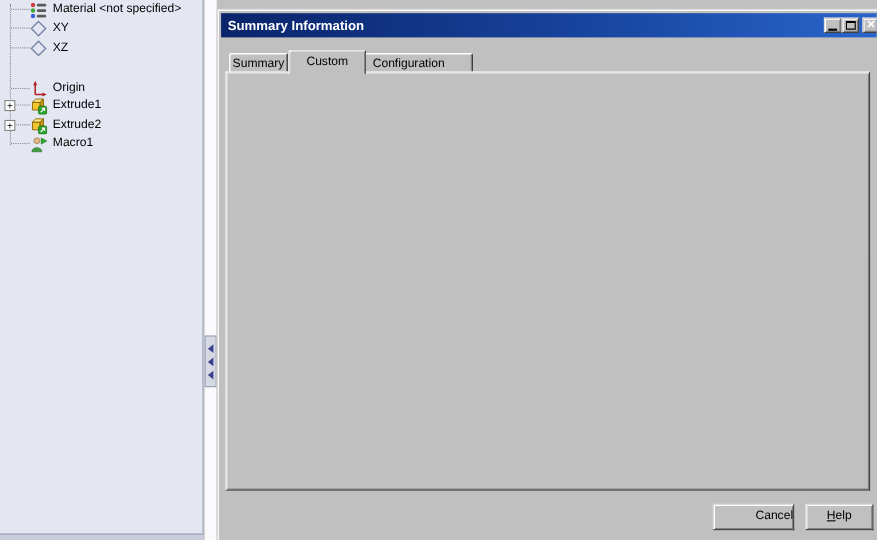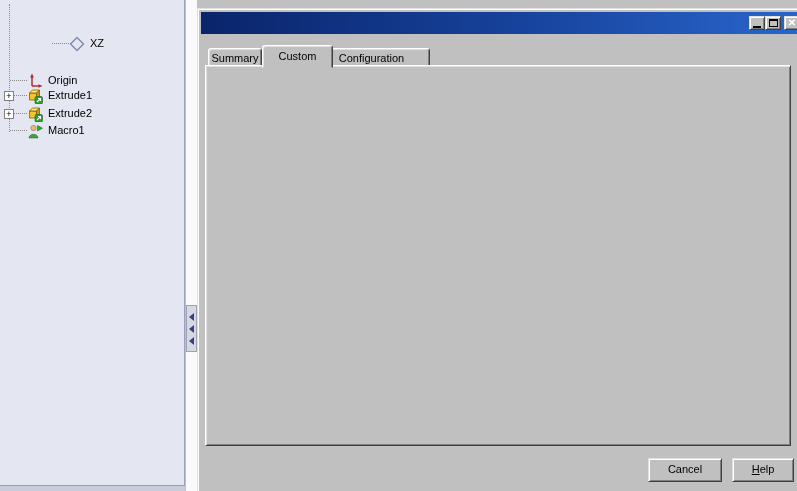--- a/index.html
+++ b/index.html
@@ -163,33 +163,52 @@
   }
   .greadonly { background:#C0C0C0; }
   .ggutter { background:#fff; }
 
   .ok-btn { position:absolute; left:366px; top:449px; width:75px; height:24px; }
   .ok-inner {
     width:100%; height:100%; background:#C0C0C0; border:1px solid #000;
     box-shadow: inset 1px 1px 0 #FFFFFF, inset -1px -1px 0 #808080, inset 2px 2px 0 #DFDFDF;
     line-height:21px; text-align:center;
   }
-  .cancel-btn { position:absolute; left:450px; top:449px; width:74px; height:24px; line-height:21px; }
+  .cancel-btn { position:absolute; left:450px; top:449px; width:74px; height:24px; line-height:21px;text-align:right; }
   .help-btn { position:absolute; left:534px; top:449px; width:62px; height:24px; line-height:21px; }
   .mn { text-decoration:underline; }
 </style>
 </head>
 <body>
 
 <div class="tree-panel">
   <div class="tree-vline"></div>
 
-
-
-  <div class="tree-row" style="top:35px;margin-left:42px;">
+  <div class="tree-row" style="top:0px;">
+    <div class="tree-stub"></div>
+    <span class="tree-icon"><svg viewBox="0 0 16 16">
+      <circle cx="3" cy="3.5" r="2" fill="#D04040"></circle>
+          <rect x="6.5" y="2.5" width="8.5" height="2.4" rx="1.2" fill="#5A5A5A"></rect>
+      <circle cx="3" cy="8.5" r="2" fill="#3EA83E"></circle>
+          <rect x="6.5" y="7.5" width="8.5" height="2.4" rx="1.2" fill="#5A5A5A"></rect>
+      <circle cx="3" cy="13.5" r="2" fill="#4060D8"></circle>
+          <rect x="6.5" y="12.5" width="8.5" height="2.4" rx="1.2" fill="#5A5A5A"></rect>
+    </svg></span>
+    <span class="tree-label">Material &lt;not specified&gt;</span>
+  </div>
+
+  <div class="tree-row" style="top:17px;">
+    <div class="tree-stub"></div>
+    <span class="tree-icon"><svg viewBox="0 0 16 16">
+      <path d="M8 1.5 L14.5 8 L8 14.5 L1.5 8 Z" fill="none" stroke="#7B86A8" stroke-width="1.3"></path>
+    </svg></span>
+    <span class="tree-label">XY</span>
+  </div>
+
+  <div class="tree-row" style="top:35px;">
     <div class="tree-stub"></div>
     <span class="tree-icon"><svg viewBox="0 0 16 16">
       <path d="M8 1.5 L14.5 8 L8 14.5 L1.5 8 Z" fill="none" stroke="#7B86A8" stroke-width="1.3"></path>
     </svg></span>
     <span class="tree-label">XZ</span>
   </div>
 
 
   <div class="tree-row" style="top:72px;">
     <div class="tree-stub"></div>
@@ -245,20 +264,21 @@
   <div class="splitter-handle">
     <div class="splitter-arrow"></div>
     <div class="splitter-arrow"></div>
     <div class="splitter-arrow"></div>
   </div>
 </div>
 
 <div class="dialog">
 
   <div class="titlebar">
+    <span>Summary Information</span>
     <div class="winbtn raised" style="left:548px;">
       <div class="glyph-min"></div>
     </div>
     <div class="winbtn raised" style="left:564px;">
       <div class="glyph-max"></div>
     </div>
     <div class="winbtn raised" style="left:583px;">
       <div class="glyph-close">✕</div>
     </div>
   </div>

